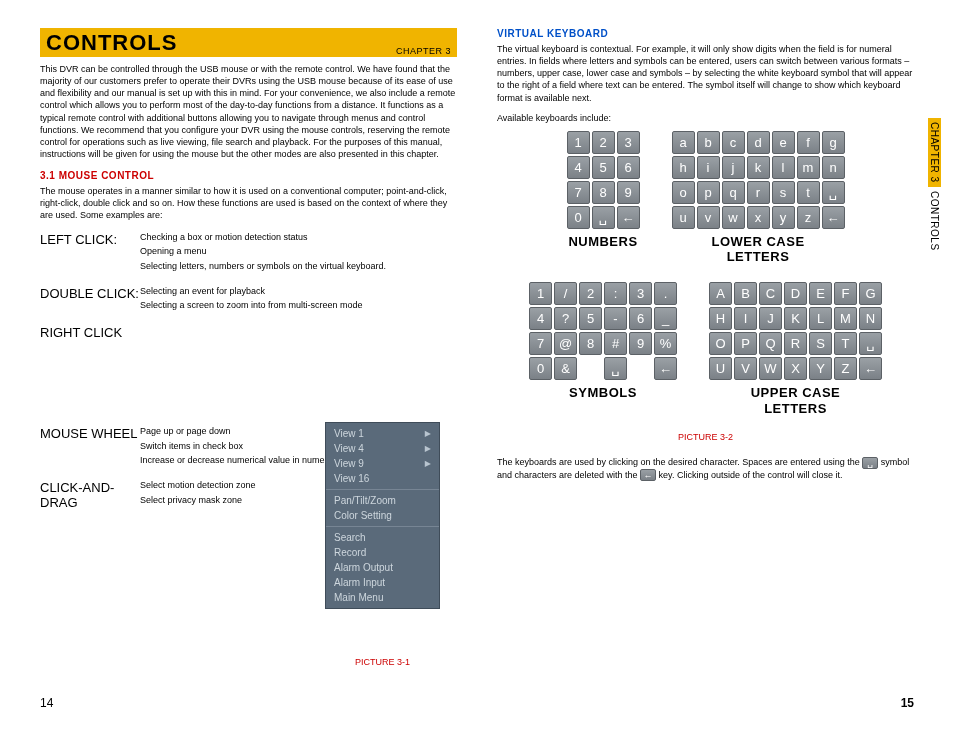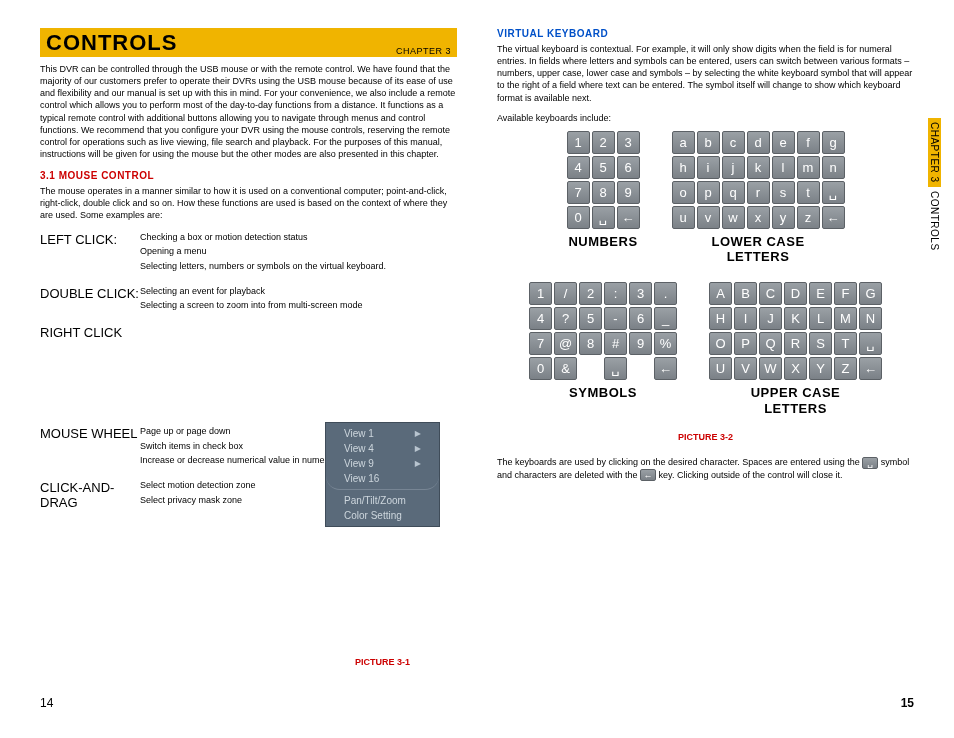--- a/index.html
+++ b/index.html
@@ -61,27 +61,27 @@
     position: absolute;
     left: 325px;
     top: 422px;
     width: 115px;
     background: #5a6a7a;
     color: #cdd6dd;
     font-size: 10px;
     line-height: 1.5;
     border: 1px solid #3f4c59;
   }
-  .shortcut-menu .grp { border-bottom: 1px solid #778594; padding: 3px 10px; border-radius: 14px; }
+  .shortcut-menu .grp { border-bottom: 1px solid #778594; padding: 3px 0; }
   .shortcut-menu .grp:last-child { border-bottom: none; }
   .shortcut-menu .itm { display:flex; justify-content:space-between; align-items:center; padding: 0 8px; }
   .shortcut-menu .arrow { font-size: 8px; color:#b8c4cf; }
   .caption-red {
     color: #c00;
-    font-weight: 700;
+    font-weight: 400;
     font-size: 9px;
     text-align: center;
     margin-top: 4px;
   }
   .page-num-left { position: absolute; left: 40px; bottom: 28px; font-weight: 400; font-size: 12px; }
   .page-num-right { position: absolute; right: 40px; bottom: 28px; font-weight: 700; font-size: 12px; }
 
   .side-tab {
     position: absolute;
     right: 14px;
@@ -346,20 +346,37 @@
       </div>
   </div>
   <div class="grp">
     <div class="itm">
         <span>Pan/Tilt/Zoom</span>
       </div>
     <div class="itm">
         <span>Color Setting</span>
       </div>
   </div>
+  <div class="grp">
+    <div class="itm">
+        <span>Search</span>
+      </div>
+    <div class="itm">
+        <span>Record</span>
+      </div>
+    <div class="itm">
+        <span>Alarm Output</span>
+      </div>
+    <div class="itm">
+        <span>Alarm Input</span>
+      </div>
+    <div class="itm">
+        <span>Main Menu</span>
+      </div>
+  </div>
 </div>
 <div class="caption-red" style="position:absolute; left:325px; top:616px; width:115px;margin-top:41px;">PICTURE 3-1</div>
 
 <div class="side-tab">
   <span class="st-chap">CHAPTER 3</span><span class="st-name">CONTROLS</span>
 </div>
 
 <div class="page-num-left">14</div>
 <div class="page-num-right">15</div>
 

